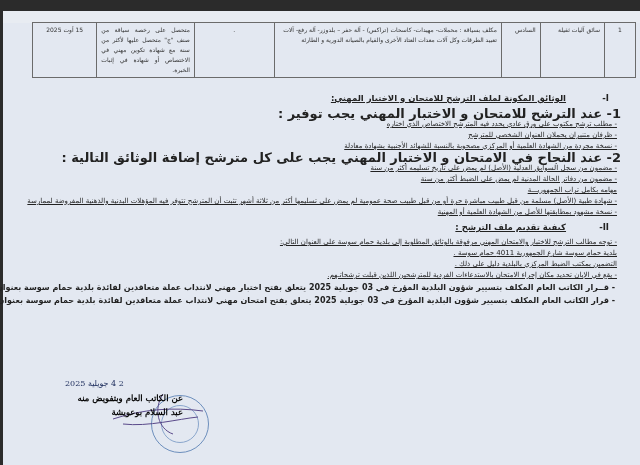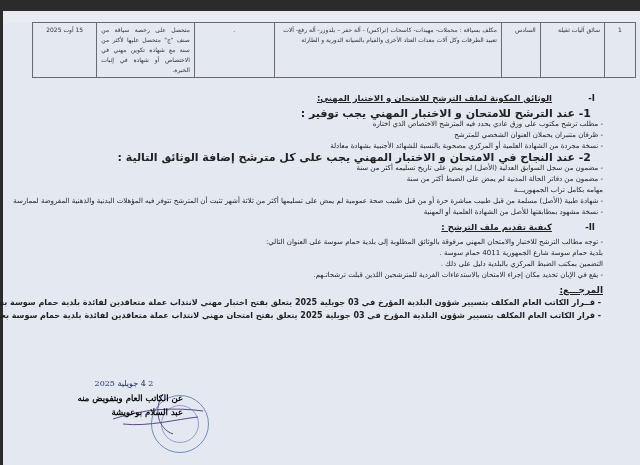--- a/index.html
+++ b/index.html
@@ -39,55 +39,55 @@
     .c-num { width: 28px; text-align: center; }
     .c-title { width: 58px; }
     .c-cat { width: 35px; }
     .c-tasks { width: 205px; }
     .c-empty { width: 72px; text-align: center; }
     .c-cond { width: 88px; text-align: justify; }
     .c-date { width: 58px; text-align: center; }
 
     .content {
       position: absolute;
-      top: 80px; right: 28px;
+      top: 80px; right: 14px;
       width: 600px;
       font-size: 7px;
       line-height: 11px;
       color: #222;
     }
     .sec-title {
       font-weight: bold; font-size: 8.5px;
       margin-right: 20px;
       margin-top: 2px; margin-bottom: 4px;
     }
     .sec-title .num { display: inline-block; width: 40px; }
     .sec-title .txt { text-decoration: underline; }
-    .sub-title { font-weight: bold; font-size: 11px; margin-right: 24px; }
-    .line { margin-right: 12px; white-space: nowrap; }
+    .sub-title { font-weight: bold; font-size: 13px; margin-right: 8px; }
+    .line { margin-right: 12px; white-space: nowrap; text-decoration: underline; }
     .ref-title {
       font-weight: bold; font-size: 9px; text-decoration: underline;
       margin-right: 12px; margin-top: 4px;
     }
     .ref-line {
       font-weight: bold; font-size: 8px; line-height: 13px;
       margin-right: 14px; white-space: nowrap;
     }
     .signature {
       position: absolute;
       left: 40px; top: 366px;
       width: 140px;
       direction: rtl;
       font-family: "DejaVu Serif", serif;
       font-size: 8.5px;
       line-height: 14px;
       color: #0a0a0a;
       font-weight: bold;
     }
-    .sig-date { color: #1a2a5a; font-size: 8px; font-weight: normal; text-align: center; margin-left: 22px; }
+    .sig-date { color: #1a2a5a; font-size: 8px; font-weight: normal; text-align: left; margin-left: 22px; }
     .stamp {
       position: absolute;
       left: 148px; top: 384px;
       width: 58px; height: 58px;
       border: 1.5px solid #6d8fbd;
       border-radius: 50%;
     }
     .stamp::after {
       content: ""; position: absolute; left: 9px; top: 9px;
       width: 36px; height: 36px;
@@ -135,21 +135,20 @@
 
     <div class="sec-title" style="margin-top:4px;text-align:right;">
       <span class="num">II-</span>
       <span class="txt">كيفية تقديم ملف الترشح :</span>
     </div>
     <div class="line">- توجه مطالب الترشح للاختبار والامتحان المهني مرفوقة بالوثائق المطلوبة إلى بلدية حمام سوسة على العنوان التالي:</div>
     <div class="line">بلدية حمام سوسة شارع الجمهورية 4011 حمام سوسة .</div>
     <div class="line">التضمين بمكتب الضبط المركزي بالبلدية دليل على ذلك .</div>
     <div class="line">- يقع في الإبان تحديد مكان إجراء الامتحان بالاستدعاءات الفردية للمترشحين اللذين قبلت ترشحاتـهم.</div>
 
-    <div class="ref-title">المرجـــع:</div>
     <div class="ref-line">- قــرار الكاتب العام المكلف بتسيير شؤون البلدية المؤرخ في 03 جويلية 2025 يتعلق بفتح اختبار مهني لانتداب عملة متعاقدين لفائدة بلدية حمام سوسة بعنوان سنة 2025.</div>
     <div class="ref-line">- قرار الكاتب العام المكلف بتسيير شؤون البلدية المؤرخ في 03 جويلية 2025 يتعلق بفتح امتحان مهني لانتداب عملة متعاقدين لفائدة بلدية حمام سوسة بعنوان سنة 2025.</div>
   </div>
 
   <div class="stamp"></div>
   <svg class="scribble" viewBox="0 0 110 60">
     <path d="M10 30 C40 20, 70 18, 100 22 M60 5 C50 20, 55 40, 70 45 M20 35 C45 38, 75 30, 95 28" stroke="#5a4a8a" stroke-width="1" fill="none"></path>
   </svg>
 
   <div class="signature">

